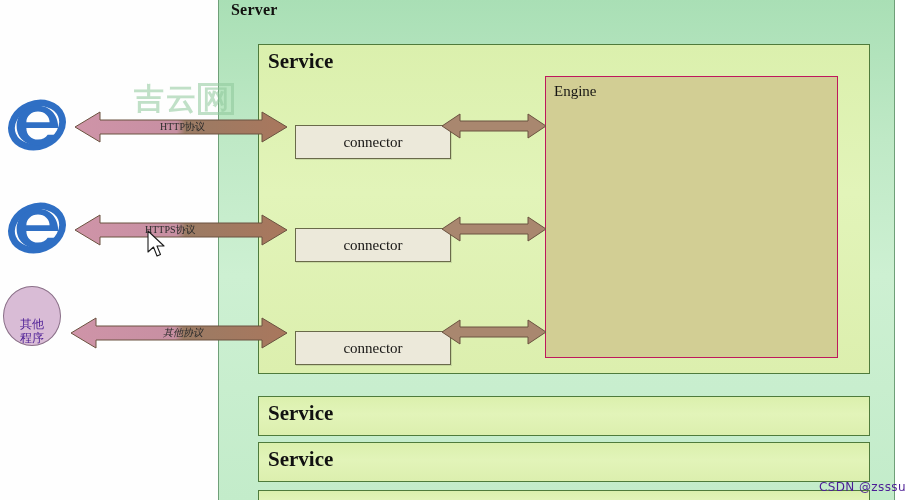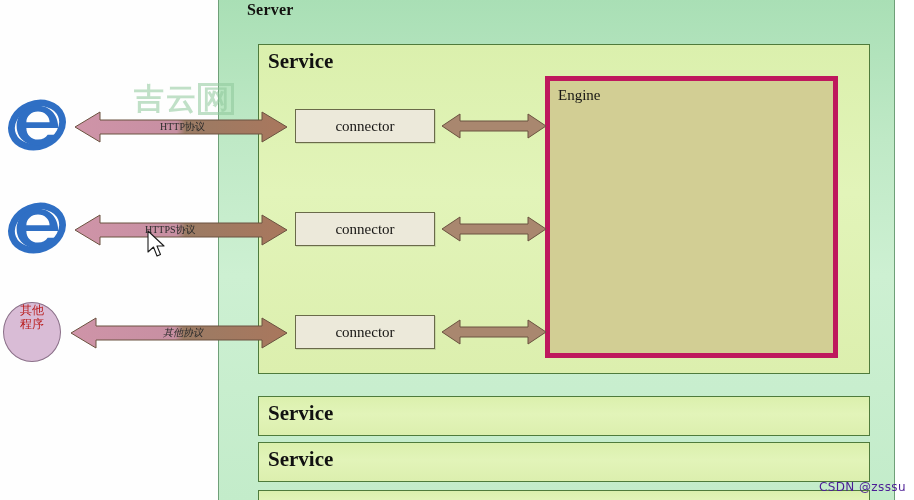--- a/index.html
+++ b/index.html
@@ -36,21 +36,20 @@
     border: 1px solid #6f9f78;
     box-sizing: border-box;
   }
   .server-title {
     position: absolute;
     left: 12px; top: 2px;
     font-size: 16px;
     font-weight: bold;
     color: #12110f;
     letter-spacing: .2px;
-    margin-left: 16px;
   }
 
   
   .service-box {
     position: absolute;
     background: linear-gradient(180deg, #dbf0ad 0%, #e2f4b9 45%, #dcefae 100%);
     border: 1px solid #4f7b3c;
     box-sizing: border-box;
   }
   .service-label {
@@ -64,44 +63,45 @@
   .svc-2     { left: 258px; top: 396px; width: 612px; height: 40px;  }
   .svc-3     { left: 258px; top: 442px; width: 612px; height: 40px;  }
   .svc-4     { left: 258px; top: 490px; width: 612px; height: 24px;  }
 
   
   .engine-box {
     position: absolute;
     left: 545px; top: 76px;
     width: 293px; height: 282px;
     background: #d2ce94;
-    border: 5px solid #be185d;
+    border: 1px solid #be185d;
     box-sizing: border-box;
     text-align: center;
   }
   .engine-label {
     position: absolute;
     left: 8px; top: 6px;
     font-size: 15px;
     color: #161513;
   }
 
   
   .connector-box {
     position: absolute;
-    width: 140px; height: 34px;
+    width: 156px; height: 34px;
     background: #ece9da;
     border: 1px solid #6a6a4a;
     box-sizing: border-box;
     display: flex;
     align-items: center;
     justify-content: center;
     font-size: 15px;
     color: #161513;
     box-shadow: 1px 1px 0 rgba(0,0,0,.10);
+    margin-top: 16px;
   }
   .conn-1 { left: 295px; top: 109px; }
   .conn-2 { left: 295px; top: 212px; }
   .conn-3 { left: 295px; top: 315px; }
 
   
   .arrow-svg {
     position: absolute;
     pointer-events: none;
   }
@@ -117,32 +117,32 @@
   .ie-icon {
     position: absolute;
     width: 62px; height: 62px;
   }
   .ie-1 { left: 6px;  top: 96px; }
   .ie-2 { left: 6px;  top: 199px; }
 
   
   .other-prog {
     position: absolute;
-    left: 3px; top: 302px;
+    left: 3px; top: 286px;
     width: 58px; height: 60px;
     border-radius: 50%;
     background: #d9bcd6;
     border: 1px solid #8a6f88;
     display: flex;
     flex-direction: column;
     align-items: center;
-    justify-content: flex-start;
+    justify-content: flex-end;
     line-height: 1.18;
     font-size: 12px;
-    color: #b91c1c;
+    color: #4c1d95;
     box-sizing: border-box;
   }
 
   
   .wm-jiyun {
     position: absolute;
     left: 134px; top: 83px;
     display: flex;
     align-items: center;
     gap: 2px;

